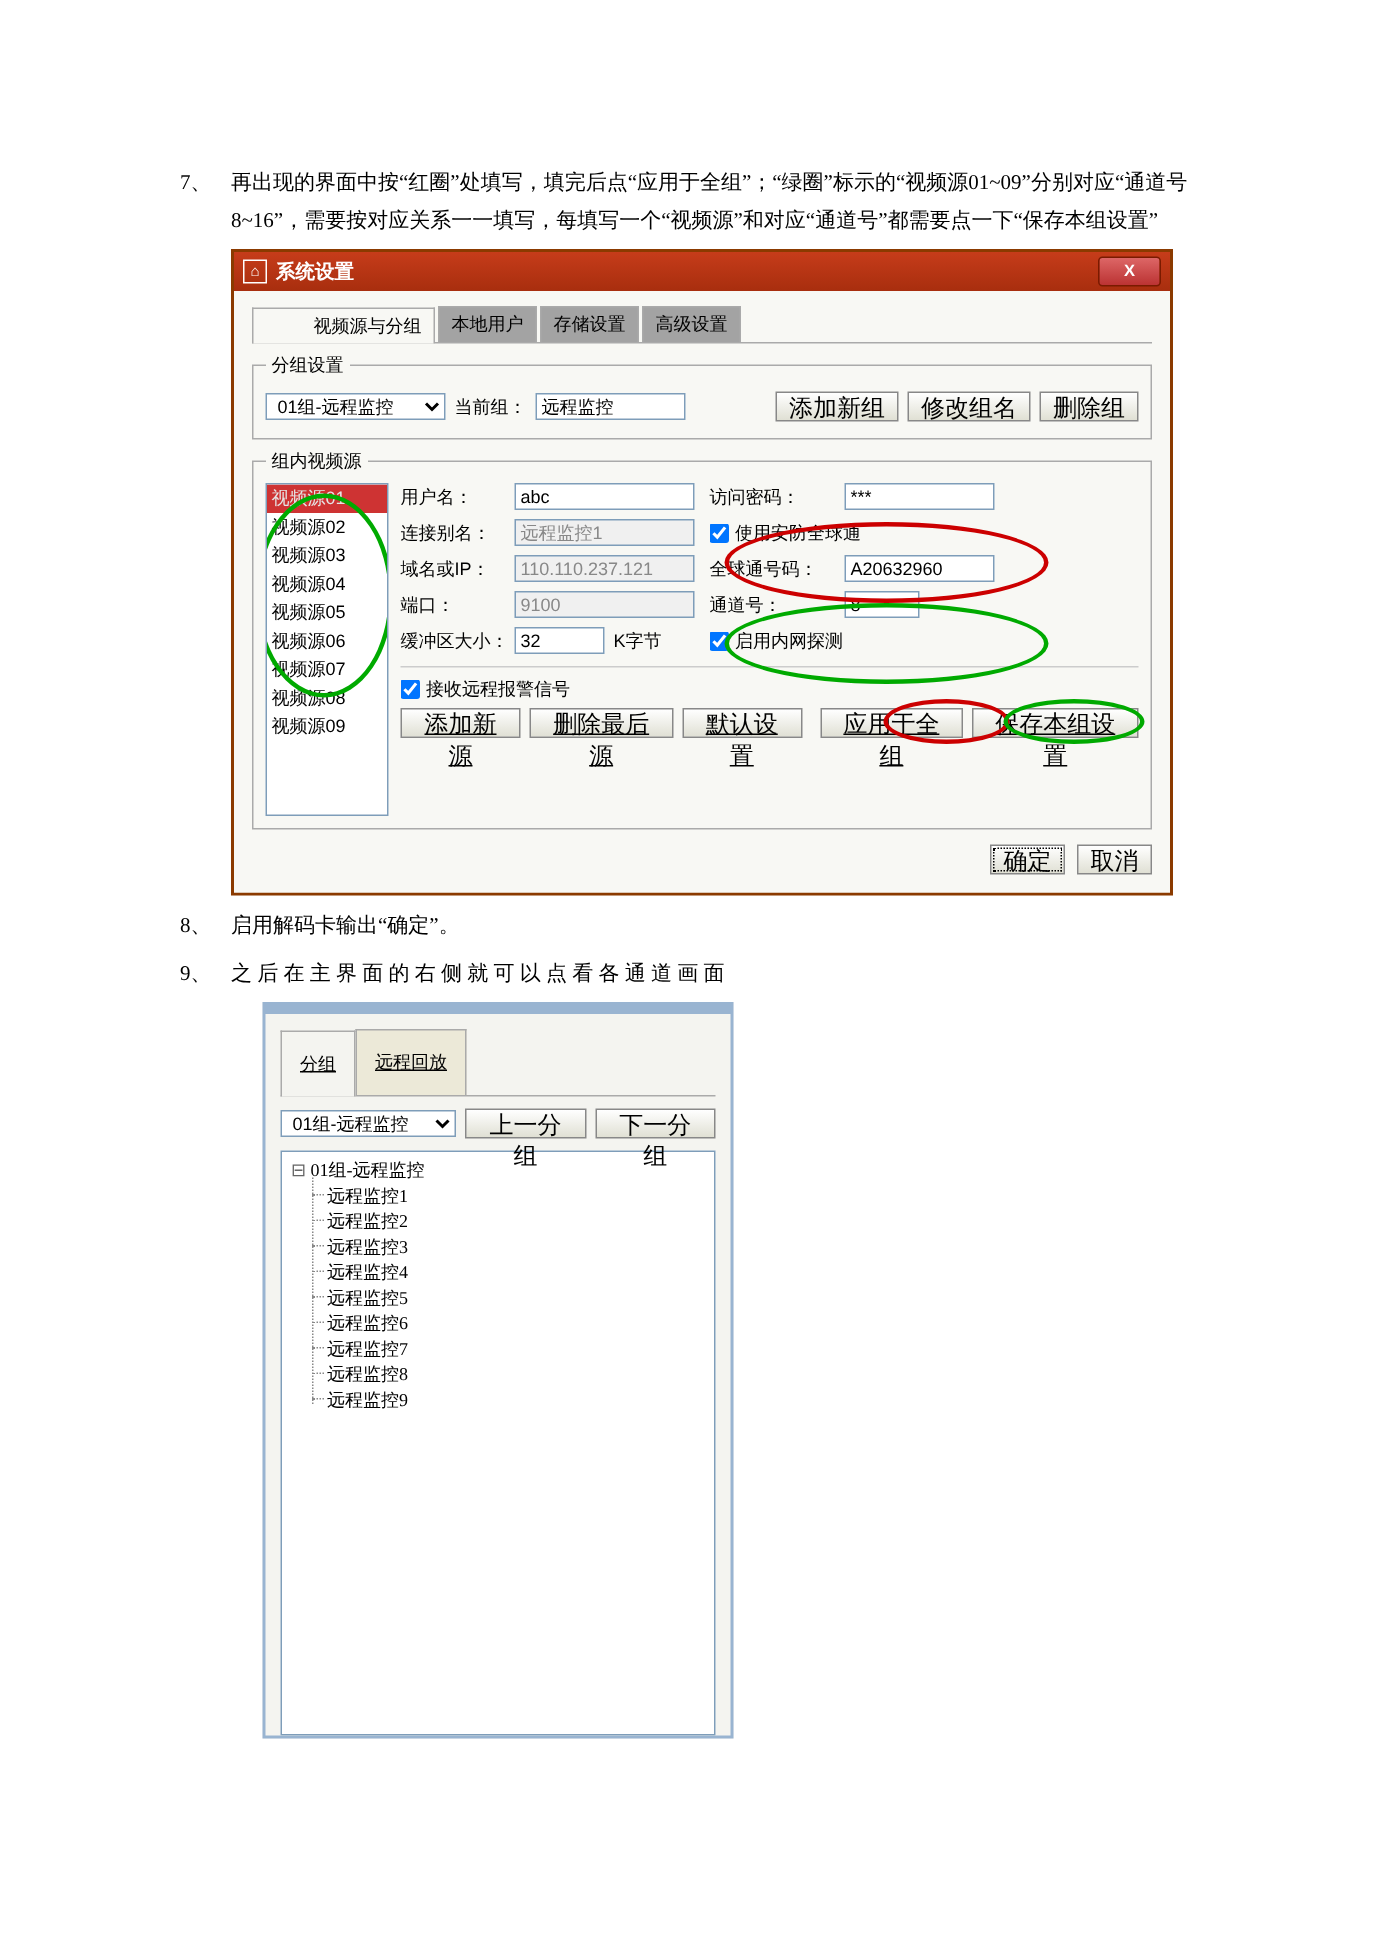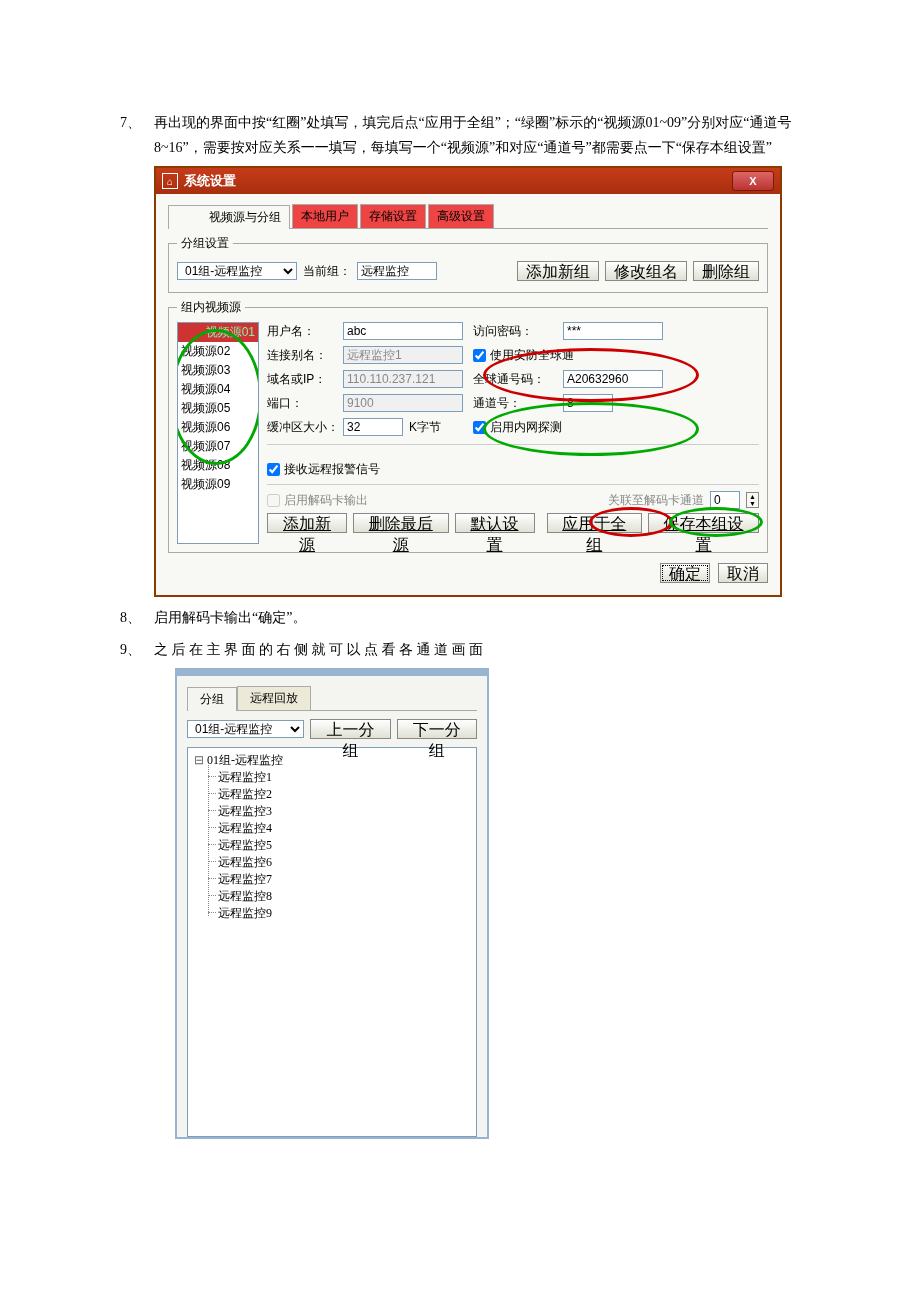--- a/index.html
+++ b/index.html
@@ -65,21 +65,21 @@
   .tabs {
     display: flex;
     border-bottom: 1px solid #aaa;
     margin-bottom: 6px;
   }
   .tab {
     padding: 3px 8px;
     border: 1px solid #aaa;
     border-bottom: none;
     margin-right: 2px;
-    background: #ef4444;
+    background: #a3a3a3;
   }
   .tab.active { background: #f8f8f4; position: relative; top: 1px; padding-left: 40px; }
 
   fieldset.group {
     border: 1px solid #aaa;
     margin: 6px 0;
     padding: 6px 8px 8px 8px;
   }
   fieldset.group > legend { padding: 0 4px; }
 
@@ -99,21 +99,21 @@
   .lbl { white-space: nowrap; }
 
   .sources-area { display:flex; gap:8px; }
   .srclist {
     width: 80px; height: 220px;
     border: 1px solid #7e9db9; background:#fff;
     overflow:hidden;
     position: relative;
   }
   .srclist .item { padding: 1px 3px; }
-  .srclist .item.sel { background:#ce3333; color:#86efac;text-align:right; }
+  .srclist .item.sel { background:#ce3333; color:#e5e5e5; }
 
   .src-right { flex:1; position: relative; }
   .grid2 { display:grid; grid-template-columns: 66px 120px 80px 100px; gap:6px 10px; align-items:center; }
   .chk { display:flex; align-items:center; gap:4px; }
   .chk input { width:13px;height:13px;margin:0; }
 
   .dlg-buttons { display:flex; gap:8px; justify-content:flex-end; margin-top:10px; }
 
   
   .circle {
@@ -129,22 +129,23 @@
     width: 310px;
     border: 2px solid #99b4d1;
     border-top-width: 8px;
     background:#f4f4f0;
     font-family: Tahoma, "Microsoft YaHei", sans-serif;
     font-size: 12px;
   }
   .panel2-inner { padding:10px 10px 0 10px; }
   .tabs2 { display:flex; border-bottom:1px solid #aaa; }
   .tab2 {
-    padding:3px 12px; border:1px solid #aaa; border-bottom:none;
+    padding:13px 12px; border:1px solid #aaa; border-bottom:none;
     background:#ece9d8;
+    text-decoration:underline;
   }
   .tab2.active { background:#f4f4f0; position:relative; top:1px; }
   .row2 { display:flex; align-items:center; gap:6px; margin:8px 0; }
   .tree {
     border:1px solid #7e9db9; background:#fff;
     height: 380px; padding:4px 6px;
     font-family: "SimSun", serif;
   }
   .tree .root::before { content:"⊟ "; color:#666; }
   .tree .leaf { margin-left: 24px; position:relative; }
@@ -182,21 +183,21 @@
         <div class="tab">高级设置</div>
       </div>
 
       <fieldset class="group">
         <legend>分组设置</legend>
         <div class="row">
           <select class="combo" style="width:120px">
             <option>01组-远程监控</option>
           </select>
           <span class="lbl">当前组：</span>
-          <input class="tx" style="width: 80px;" value="远程监控">
+          <input class="tx" style="width: 100px;" value="远程监控">
           <span style="flex:1"></span>
           <button class="btn">添加新组</button>
           <button class="btn">修改组名</button>
           <button class="btn">删除组</button>
         </div>
       </fieldset>
 
       <fieldset class="group" style="position:relative;">
         <legend>组内视频源</legend>
         <div class="sources-area">
@@ -246,38 +247,25 @@
               <div class="chk" style="grid-column:3 / span 2;">
                 <input type="checkbox" checked="" style="">
                 <span>启用内网探测</span>
               </div>
             </div>
 
             <div class="circle red" style="left:216px; top:26px; width:210px; height:48px;"></div>
 
             <div class="circle green" style="left:216px; top:80px; width:210px; height:48px;"></div>
 
-            <div style="border-top:1px solid #ccc; margin-top:8px; padding-top:16px;">
+            <div style="border-top:1px solid #ccc; margin-top:8px; padding-top:6px;">
               <div class="chk">
                 <input type="checkbox" checked="" style="">
                 <span>接收远程报警信号</span>
               </div>
-            </div>
-            <div style="border-top:1px solid #ccc; margin-top:6px; padding-top:6px;" class="row">
-              <div class="chk">
-                <input type="checkbox" disabled="" style="">
-                <span style="color:#888">启用解码卡输出</span>
-              </div>
-              <span style="flex:1"></span>
-              <span class="lbl" style="color:#888">关联至解码卡通道</span>
-              <input class="tx" style="width: 30px;" value="0">
-              <span style="display:inline-flex;flex-direction:column;border:1px solid #888;">
-                <span style="font-size:7px;line-height:7px;padding:0 2px;">▲</span>
-                <span style="font-size:7px;line-height:7px;padding:0 2px;">▼</span>
-              </span>
             </div>
 
             <div class="row" style="margin-top:4px; position:relative;text-decoration:underline;">
               <button class="btn">添加新源</button>
               <button class="btn">删除最后源</button>
               <button class="btn">默认设置</button>
               <span style="flex:1"></span>
               <button class="btn">应用于全组</button>
               <button class="btn">保存本组设置</button>
               <div class="circle red" style="right:86px; bottom:-4px; width:78px; height:24px;"></div>

